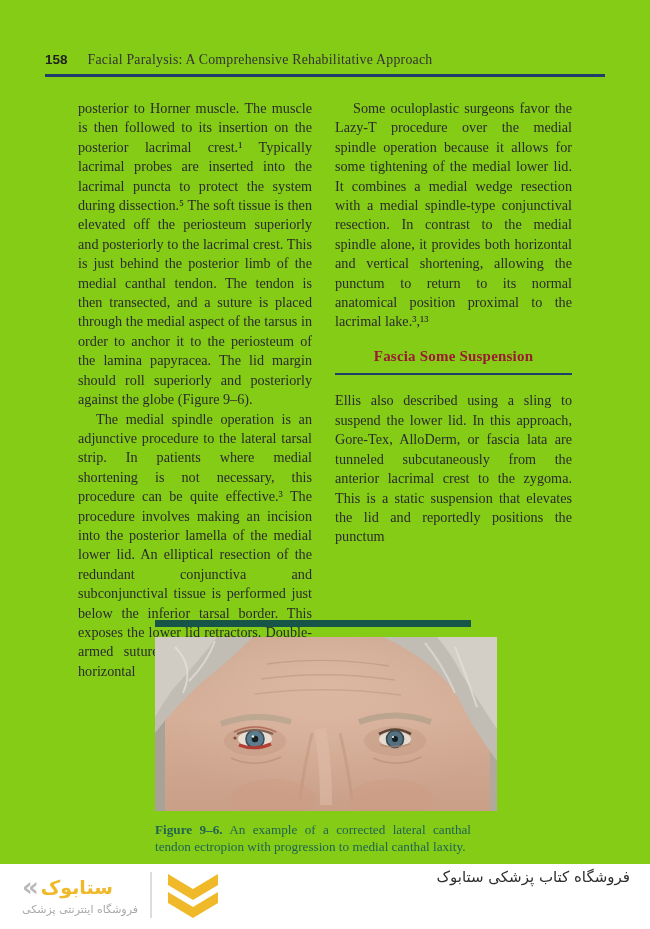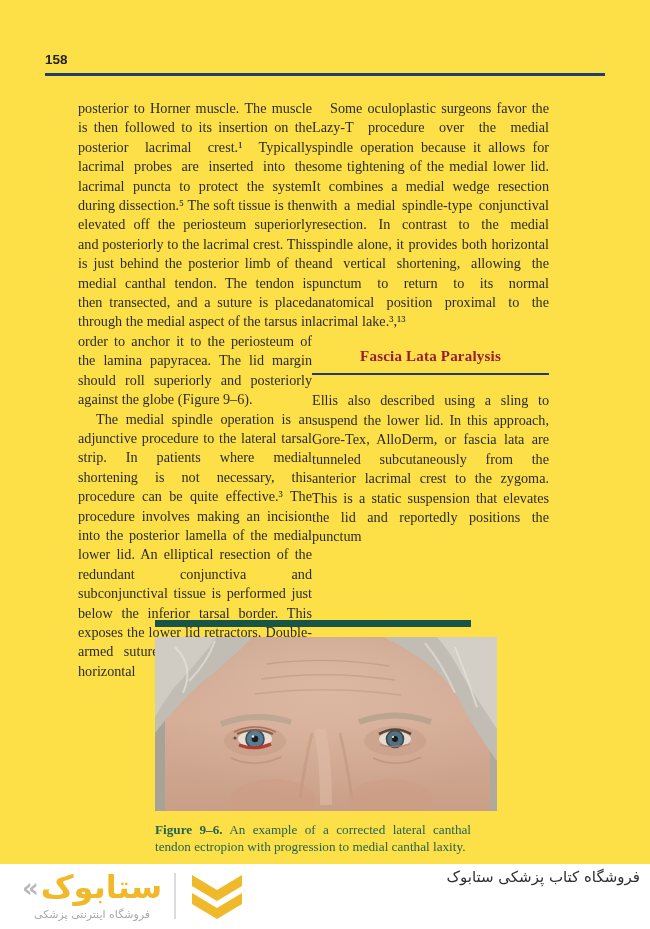--- a/index.html
+++ b/index.html
@@ -1,32 +1,32 @@
 <!DOCTYPE html>
 <html><head>
 <meta charset="utf-8">
 <style>
   html,body{margin:0;padding:0;background:#ffffff;}
   .page{
     position:relative;
     width:650px;height:929px;
-    background:#fde047;
+    background:#84cc16;
     font-family:"Liberation Serif", serif;
     overflow:hidden;
   }
   
   .header{position:absolute;left:45px;top:52px;width:560px;}
   .header-row{display:flex;align-items:baseline;gap:20px;}
   .page-number{font-family:"Liberation Sans",sans-serif;font-weight:bold;font-size:13.5px;color:#222;}
   .running-title{font-size:13.8px;color:#333;letter-spacing:.25px;}
   .header-rule{margin-top:6px;height:2.6px;background:#1f3d6d;}
   
   .columns{
     position:absolute;left:78px;top:99px;width:494px;
-    display:flex;
+    display:flex;gap:23px;
     font-size:14.2px;line-height:19.4px;color:#2b2b2b;
     text-align:justify;
   }
   .col-left{width:234px;}
   .col-right{width:237px;}
   .columns p{margin:0;}
   .indent{text-indent:18px;}
   .section-heading-block{margin-top:15px;margin-bottom:16px;}
   .section-heading{
     text-align:center;font-weight:bold;font-size:15px;
@@ -41,49 +41,50 @@
     margin-top:11px;font-size:13.2px;line-height:16.6px;
     color:#226352;text-align:justify;
   }
   .figure-label{font-weight:bold;}
   
   .footer{position:absolute;left:0;top:864px;width:650px;height:65px;background:#fff;}
   .footer-left{position:absolute;left:22px;top:6px;display:flex;align-items:center;}
   .logo-block{text-align:center;}
   .logo-word{direction:ltr;display:flex;align-items:center;gap:2px;font-family:"DejaVu Sans",sans-serif;}
   .logo-mark{color:#b9b9b9;font-size:26px;font-weight:bold;line-height:1;}
-  .logo-text{color:#f0b929;font-size:32px;font-weight:bold;line-height:1.1;}
+  .logo-text{color:#f0b929;font-size:19px;font-weight:bold;line-height:1.1;}
   .logo-subtitle{margin-top:3px;color:#a9a9a9;font-size:11px;font-family:"DejaVu Sans",sans-serif;}
   .footer-divider{width:2px;height:46px;background:#dcdcdc;margin:0 10px 0 12px;}
-  .footer-right{position:absolute;right:10px;top:4px;text-align:right;font-family:"DejaVu Sans",sans-serif;}
+  .footer-right{position:absolute;right:20px;top:4px;text-align:right;font-family:"DejaVu Sans",sans-serif;}
   .footer-tagline{font-size:15px;color:#2e2e2e;}
   .footer-url{margin-top:4px;font-family:"Liberation Sans",sans-serif;font-weight:bold;font-size:17.5px;letter-spacing:.36em;color:#2b2b2b;}
   .footer-url .gold{color:#f0b929;}
 </style>
 </head>
 <body>
 
 <div class="page">
 
   <div class="header">
     <div class="header-row">
       <span class="page-number">158</span>
+      <span class="running-title">Facial Paralysis: A Comprehensive Rehabilitative Approach</span>
     </div>
     <div class="header-rule"></div>
   </div>
 
   <div class="columns">
     <div class="col-left">
       <p>posterior to Horner muscle. The muscle is then followed to its insertion on the posterior lacrimal crest.¹ Typically lacrimal probes are inserted into the lacrimal puncta to protect the system during dissection.⁵ The soft tissue is then elevated off the periosteum superiorly and posteriorly to the lacrimal crest. This is just behind the posterior limb of the medial canthal tendon. The tendon is then transected, and a suture is placed through the medial aspect of the tarsus in order to anchor it to the periosteum of the lamina papyracea. The lid margin should roll superiorly and posteriorly against the globe (Figure 9–6).</p>
       <p class="indent">The medial spindle operation is an adjunctive procedure to the lateral tarsal strip. In patients where medial shortening is not necessary, this procedure can be quite effective.³ The procedure involves making an incision into the posterior lamella of the medial lower lid. An elliptical resection of the redundant conjunctiva and subconjunctival tissue is performed just below the inferior tarsal border. This exposes the lower lid retractors. Double-armed sutures are then placed in a horizontal</p>
     </div>
     <div class="col-right">
       <p class="indent">Some oculoplastic surgeons favor the Lazy-T procedure over the medial spindle operation because it allows for some tightening of the medial lower lid. It combines a medial wedge resection with a medial spindle-type conjunctival resection. In contrast to the medial spindle alone, it provides both horizontal and vertical shortening, allowing the punctum to return to its normal anatomical position proximal to the lacrimal lake.³,¹³</p>
       <div class="section-heading-block">
-        <div class="section-heading">Fascia Lata Paralysis</div>
+        <div class="section-heading">Fascia Some Suspension</div>
         <div class="section-rule"></div>
       </div>
       <p>Ellis also described using a sling to suspend the lower lid. In this approach, Gore-Tex, AlloDerm, or fascia lata are tunneled subcutaneously from the anterior lacrimal crest to the zygoma. This is a static suspension that elevates the lid and reportedly positions the punctum</p>
     </div>
   </div>
 
   <div class="figure">
     <div class="figure-topbar"></div>
 
     <svg class="figure-photo" viewBox="0 0 342 174" xmlns="http://www.w3.org/2000/svg" aria-hidden="true">

